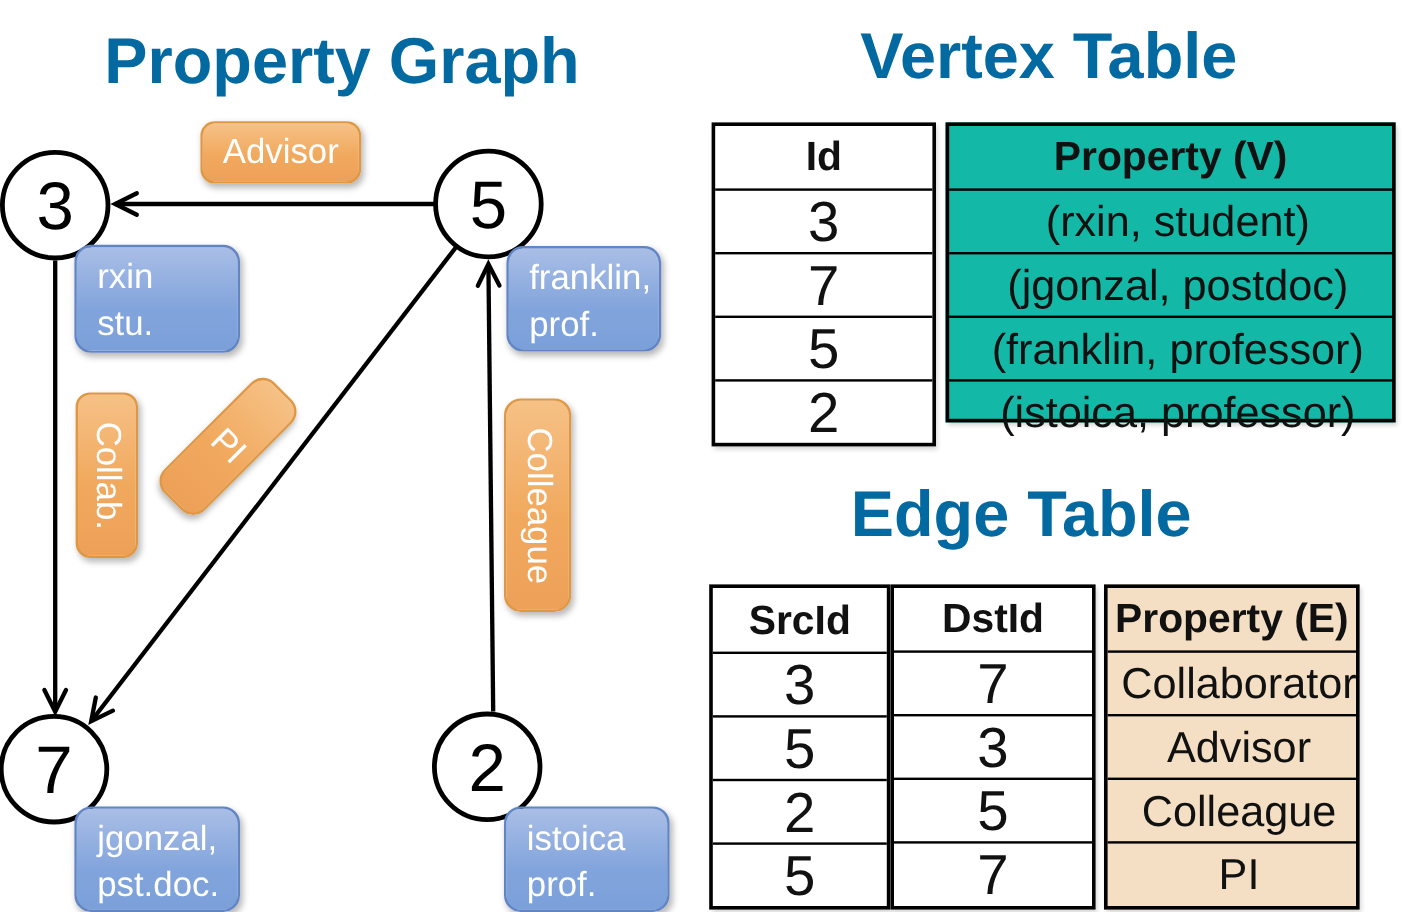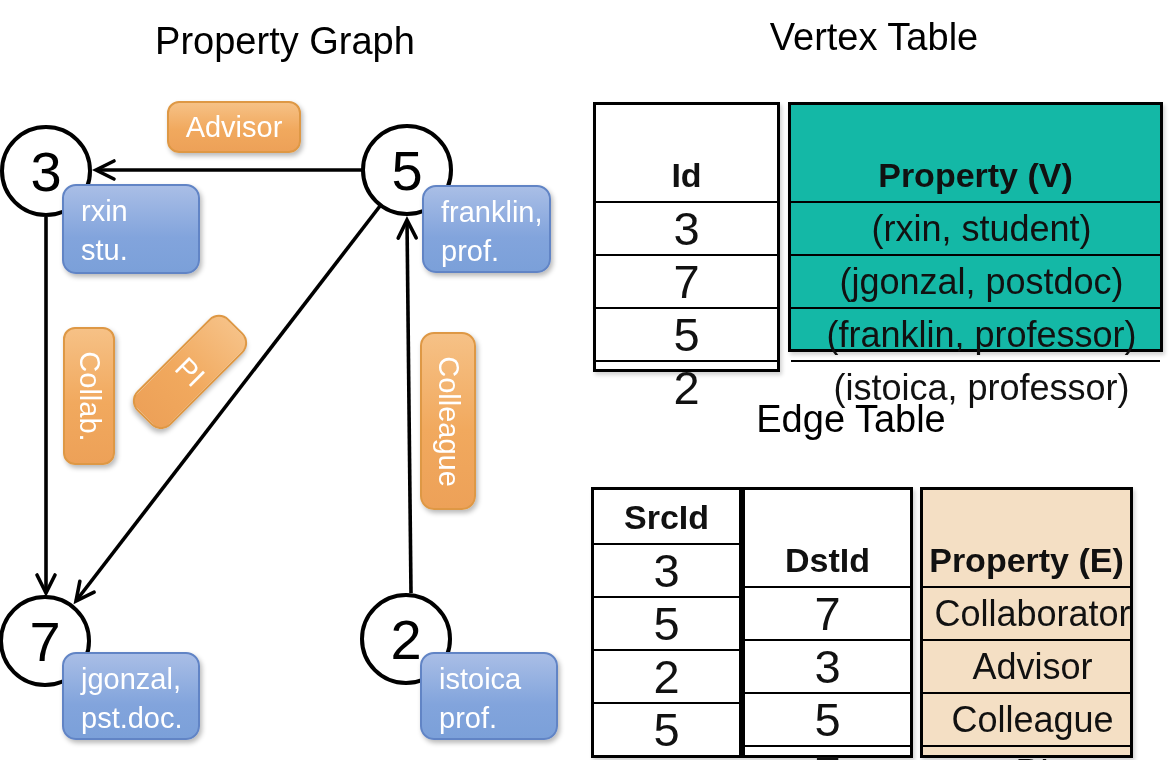--- a/index.html
+++ b/index.html
@@ -1,22 +1,22 @@
 <!DOCTYPE html>
 <html><head>
 <meta charset="utf-8">
 <style>
   html,body { margin:0; padding:0; background:#fff; }
   .stage {
     position:relative; width:1170px; height:760px; background:#ffffff;
     font-family:"Liberation Sans", sans-serif; overflow:hidden;
   }
   .title {
-    position:absolute; text-align:center; font-size:38px; font-weight:400;
-    color:#000000; letter-spacing:0px; white-space:nowrap;
+    position:absolute; text-align:center; font-size:54px; font-weight:700;
+    color:#0369a1; letter-spacing:0px; white-space:nowrap;
   }
   #pg-title { left:0px;   top:20px;  width:570px; }
   #vt-title { left:589px; top:16px;  width:570px; }
   #et-title { left:566px; top:398px; width:570px; }
 
   
   .node {
     position:absolute; width:92px; height:92px; box-sizing:border-box;
     border:4px solid #000; border-radius:50%; background:#fff;
     display:flex; align-items:center; justify-content:center;
@@ -40,39 +40,39 @@
   #lbl-collab    { left:63px;  top:327px; width:52px;  height:138px; }
   #lbl-colleague { left:420px; top:332px; width:56px;  height:178px; border-radius:14px; }
   #lbl-pi        { left:166px; top:307px; width:48px;  height:130px; transform:rotate(45deg); border-radius:14px; }
 
   
   .blabel {
     position:absolute; z-index:3; box-sizing:border-box;
     background:linear-gradient(180deg,#a9bee6 0%,#82a4dc 60%,#7ba0d9 100%);
     border:2px solid #6184c5; border-radius:14px;
     box-shadow:2px 3px 5px rgba(0,0,0,0.28);
-    color:#fff; font-size:29px; line-height:39px; padding:6px 0 16px 17px;
+    color:#fff; font-size:29px; line-height:39px; padding:6px 0 16px 17px;margin-top:20px;
   }
   #lbl-rxin     { left:62px;  top:184px; width:138px; height:90px; }
   #lbl-franklin { left:422px; top:185px; width:129px; height:88px; }
   #lbl-jgonzal  { left:62px;  top:652px; width:138px; height:88px; }
   #lbl-istoica  { left:420px; top:652px; width:138px; height:88px; }
 
   
   .tcol {
     position:absolute; box-sizing:border-box; border:3px solid #000;
     box-shadow:2px 3px 4px rgba(0,0,0,0.18);
     display:flex; flex-direction:column;
   }
   .tcell {
     box-sizing:border-box; border-top:2.5px solid #000; color:#111;
     display:flex; align-items:center; justify-content:center;
     height:53px; flex:0 0 53px; white-space:nowrap;
   }
-  .tcell:first-child { border-top:none; height:52px; flex:0 0 52px;margin-top:44px; }
+  .tcell:first-child { border-top:none; height:52px; flex:0 0 52px; }
   .hdr { font-weight:bold; font-size:34px; }
   .num { font-size:47px; font-weight:300; }
   .txt { font-size:36px; font-weight:300;padding-left:12px; }
 
   #vt-id   { left:593px; top:102px; width:187px; height:270px; background:#fff; }
   #vt-prop { left:788px; top:102px; width:375px; height:250px; background:#14b8a6; }
   #et-src  { left:591px; top:487px; width:151px; height:271px; background:#fff;justify-content:flex-end; }
   #et-dst  { left:742px; top:487px; width:171px; height:271px; background:#fff; }
   #et-prop { left:920px; top:487px; width:213px; height:271px; background:#f4dfc4; }
 </style>

